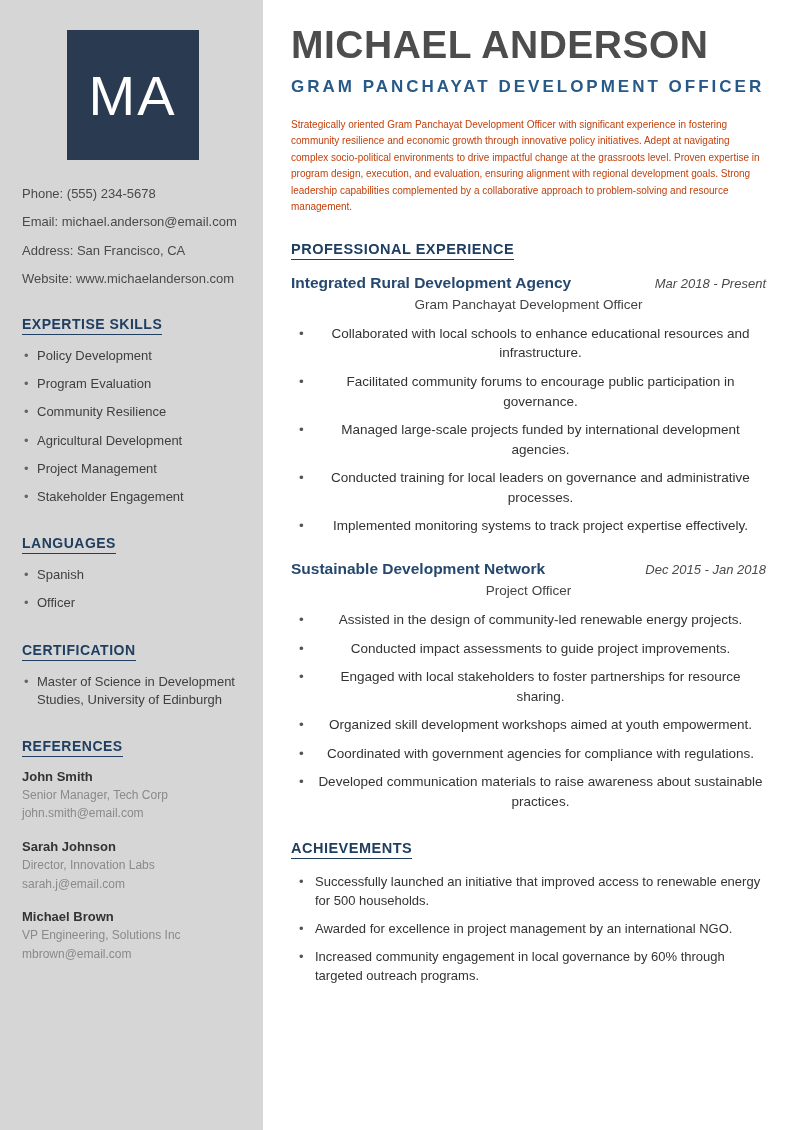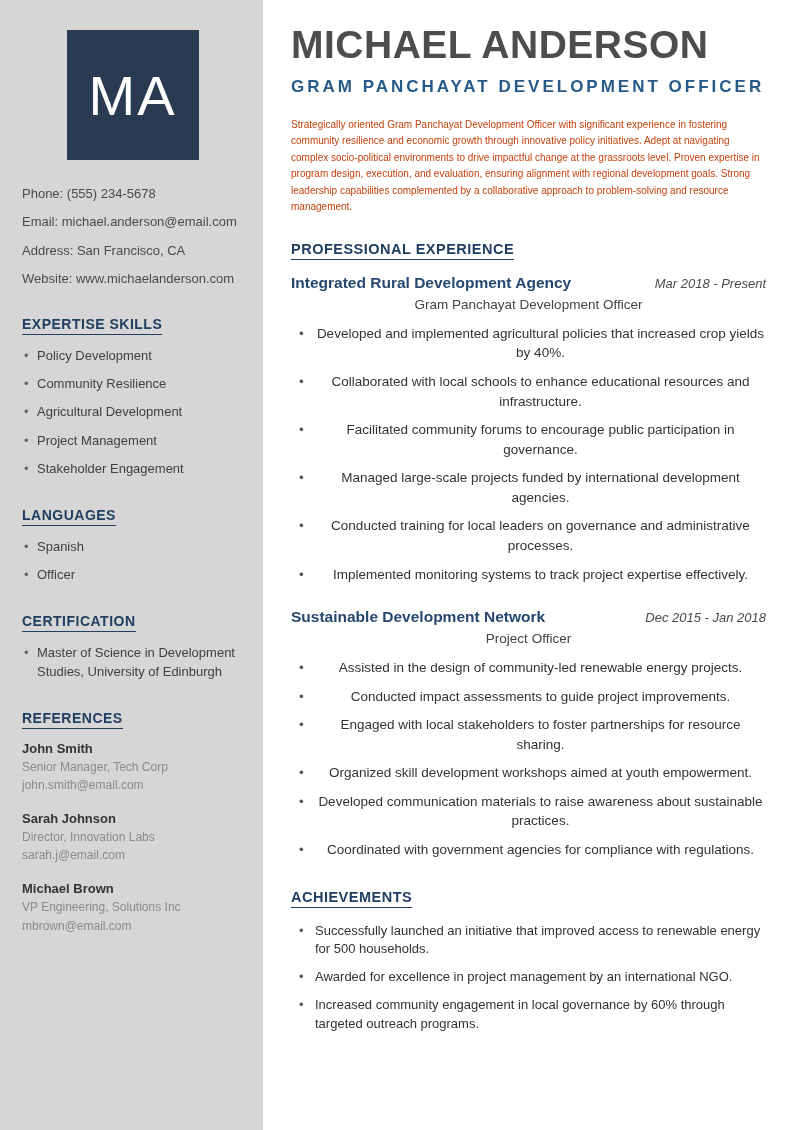--- a/index.html
+++ b/index.html
@@ -187,20 +187,21 @@
       <div class="contact-line">Phone: (555) 234-5678</div>
       <div class="contact-line">Email: michael.anderson@email.com</div>
       <div class="contact-line">Address: San Francisco, CA</div>
       <div class="contact-line">Website: www.michaelanderson.com</div>
     </div>
 
     <div class="side-section">
       <h3 class="side-heading">EXPERTISE SKILLS</h3>
       <ul class="side-list">
         <li>Policy Development</li>
+        <li>Program Evaluation</li>
         <li>Community Resilience</li>
         <li>Agricultural Development</li>
         <li>Project Management</li>
         <li>Stakeholder Engagement</li>
       </ul>
     </div>
 
     <div class="side-section">
       <h3 class="side-heading">LANGUAGES</h3>
       <ul class="side-list">
@@ -247,42 +248,41 @@
     <section>
       <h3 class="main-heading">PROFESSIONAL EXPERIENCE</h3>
 
       <div class="job">
         <div class="job-head">
           <div class="company">Integrated Rural Development Agency</div>
           <div class="dates">Mar 2018 - Present</div>
         </div>
         <div class="role">Gram Panchayat Development Officer</div>
         <ul class="bullets">
-          <li>Developed and implemented agricultural policies that increased crop yields by 40%.</li>
           <li>Collaborated with local schools to enhance educational resources and infrastructure.</li>
           <li>Facilitated community forums to encourage public participation in governance.</li>
           <li>Managed large-scale projects funded by international development agencies.</li>
           <li>Conducted training for local leaders on governance and administrative processes.</li>
           <li>Implemented monitoring systems to track project expertise effectively.</li>
         </ul>
       </div>
 
       <div class="job">
         <div class="job-head">
           <div class="company">Sustainable Development Network</div>
           <div class="dates">Dec 2015 - Jan 2018</div>
         </div>
         <div class="role">Project Officer</div>
         <ul class="bullets">
           <li>Assisted in the design of community-led renewable energy projects.</li>
           <li>Conducted impact assessments to guide project improvements.</li>
           <li>Engaged with local stakeholders to foster partnerships for resource sharing.</li>
           <li>Organized skill development workshops aimed at youth empowerment.</li>
+          <li>Coordinated with government agencies for compliance with regulations.</li>
           <li>Developed communication materials to raise awareness about sustainable practices.</li>
-          <li>Coordinated with government agencies for compliance with regulations.</li>
         </ul>
       </div>
     </section>
 
     <section class="achievements-section">
       <h3 class="main-heading">ACHIEVEMENTS</h3>
       <ul class="bullets small">
         <li>Successfully launched an initiative that improved access to renewable energy for 500 households.</li>
         <li>Awarded for excellence in project management by an international NGO.</li>
         <li>Increased community engagement in local governance by 60% through targeted outreach programs.</li>

